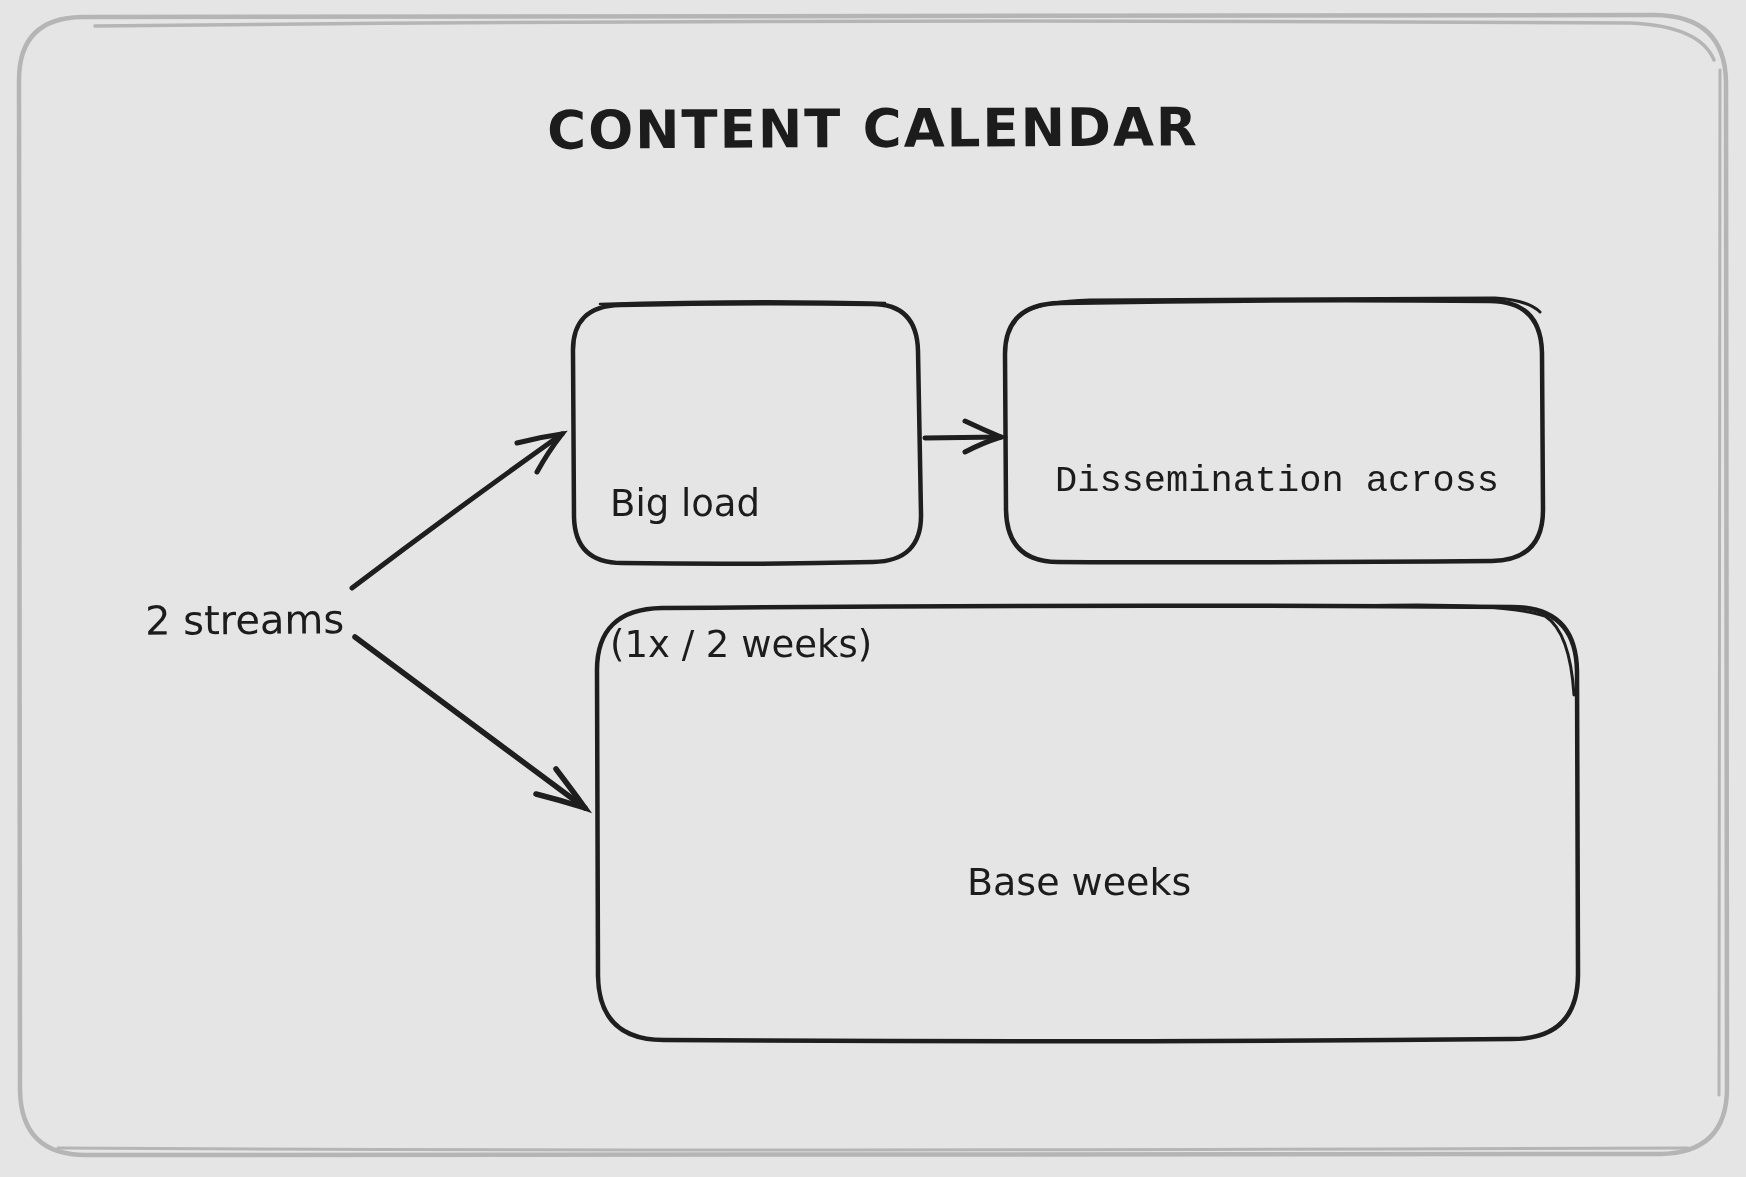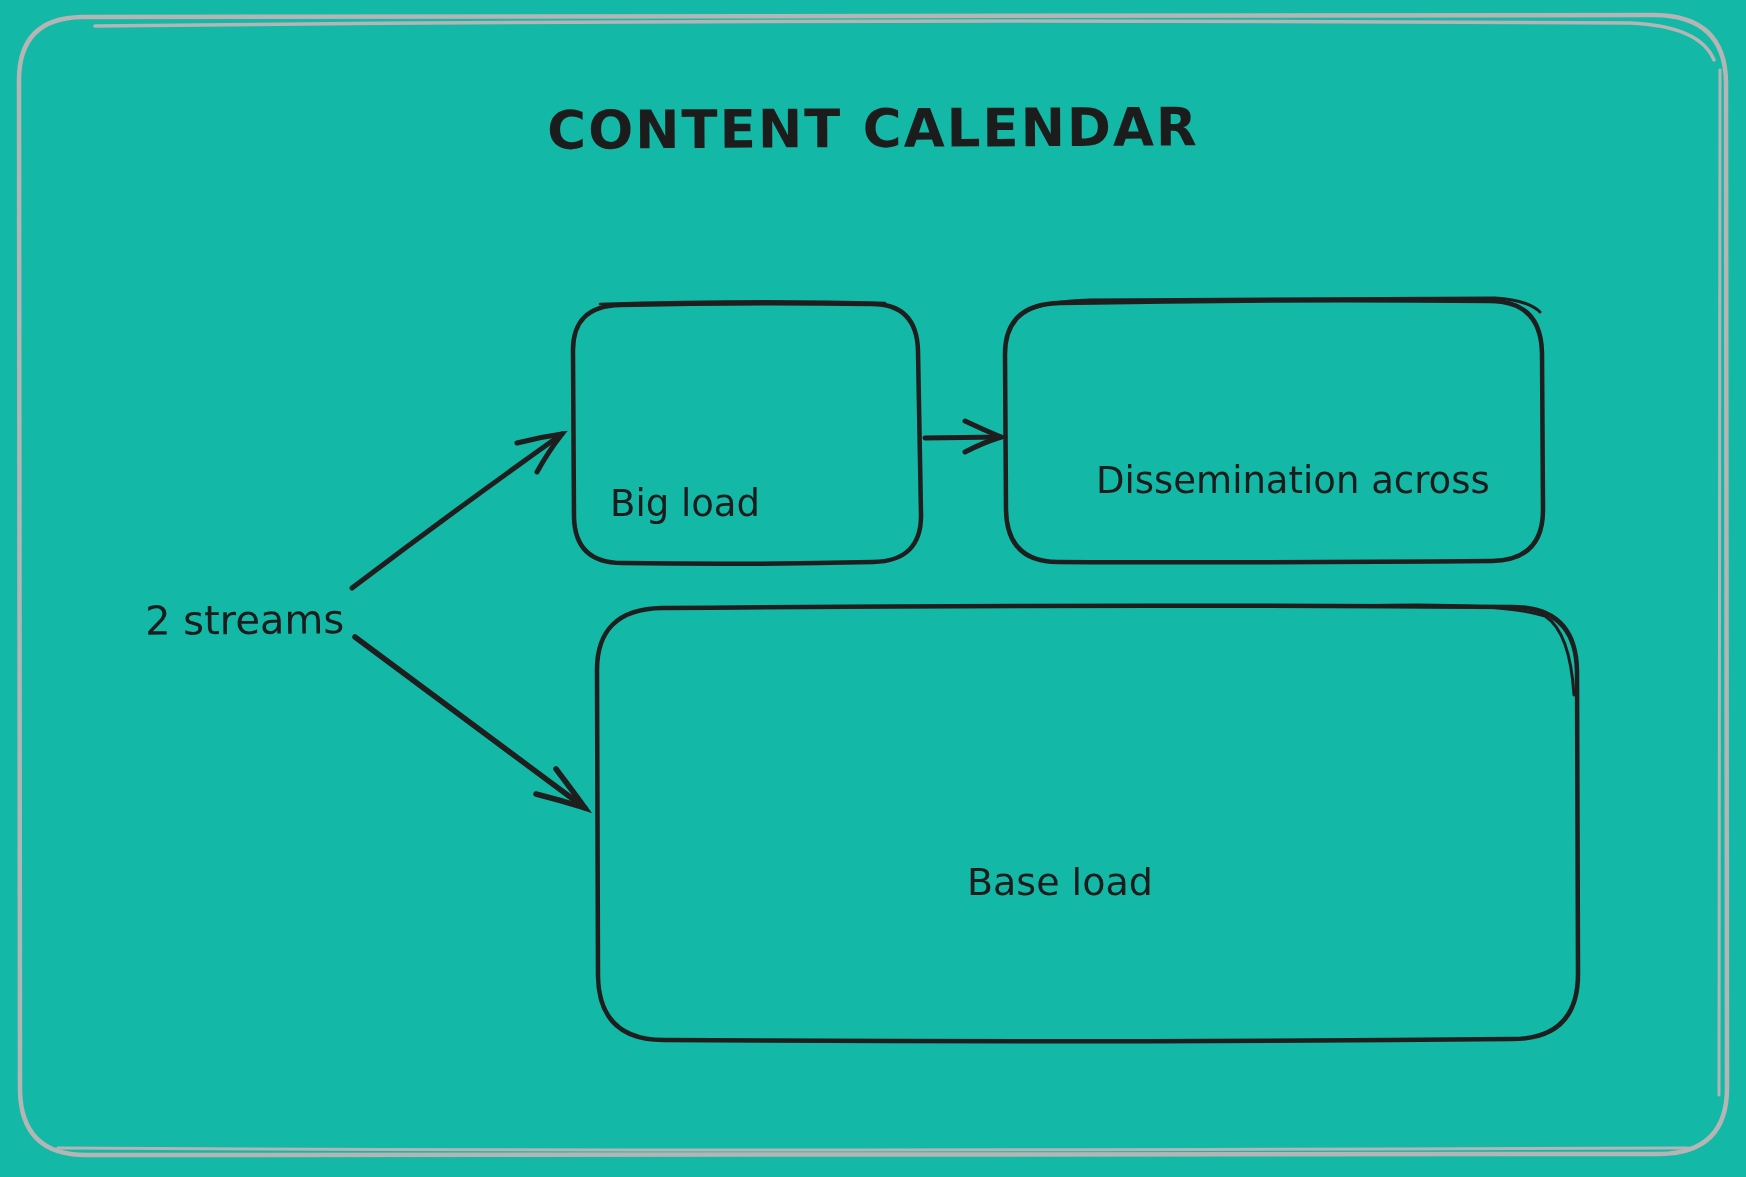--- a/index.html
+++ b/index.html
@@ -1,39 +1,39 @@
 <!DOCTYPE html>
 <html><head>
 <meta charset="utf-8">
 <style>
   html,body{margin:0;padding:0;background:#ffffff;}
   #canvas{
     position:relative;
     width:1746px;height:1177px;
-    background:#14b8a6;
+    background:#e5e5e5;
     overflow:hidden;
     font-family:"DejaVu Sans","Liberation Sans",sans-serif;
     color:#1c1c1c;
   }
   svg.layer{position:absolute;left:0;top:0;width:1746px;height:1177px;}
   .txt{position:absolute;white-space:pre;color:#1c1c1c;}
   .title{
     left:0;top:98px;width:1746px;
     text-align:center;
     font-size:53px;font-weight:bold;letter-spacing:2px;
     transform:rotate(-0.3deg);
   }
   .streams-label{
     left:145px;top:597px;
     font-size:40px;line-height:46px;
     transform:rotate(-0.5deg);
   }
   .node-label{font-size:37px;}
   .big-ideas-label{left:610px;top:386px;line-height:47px;}
-  .dissemination-label{left:1096px;top:366px;line-height:46px;}
+  .dissemination-label{left:1055px;top:366px;line-height:46px;font-family:Liberation Mono, monospace;}
   .base-load-label{left:967px;top:757px;font-size:38px;line-height:50px;}
   .line{display:block;}
 </style>
 </head>
 <body>
 
 <div id="canvas">
 
   <svg class="layer" viewBox="0 0 1746 1177">
 
@@ -81,23 +81,24 @@
       <path d="M 965,421 Q 984,430 1001,437 Q 982,443 965,452"></path>
     </g>
   </svg>
 
   <div class="txt title">CONTENT CALENDAR</div>
 
   <div class="txt streams-label">2 streams</div>
 
   <div class="txt node-label big-ideas-label">
     <span class="line">Big load</span>
+    <span class="line">(1x / 2 weeks)</span>
   </div>
 
   <div class="txt node-label dissemination-label">
     <span class="line">Dissemination across</span>
   </div>
 
   <div class="txt node-label base-load-label">
-    <span class="line">Base load</span>
+    <span class="line">Base weeks</span>
   </div>
 
 </div>
 
 </body></html>

